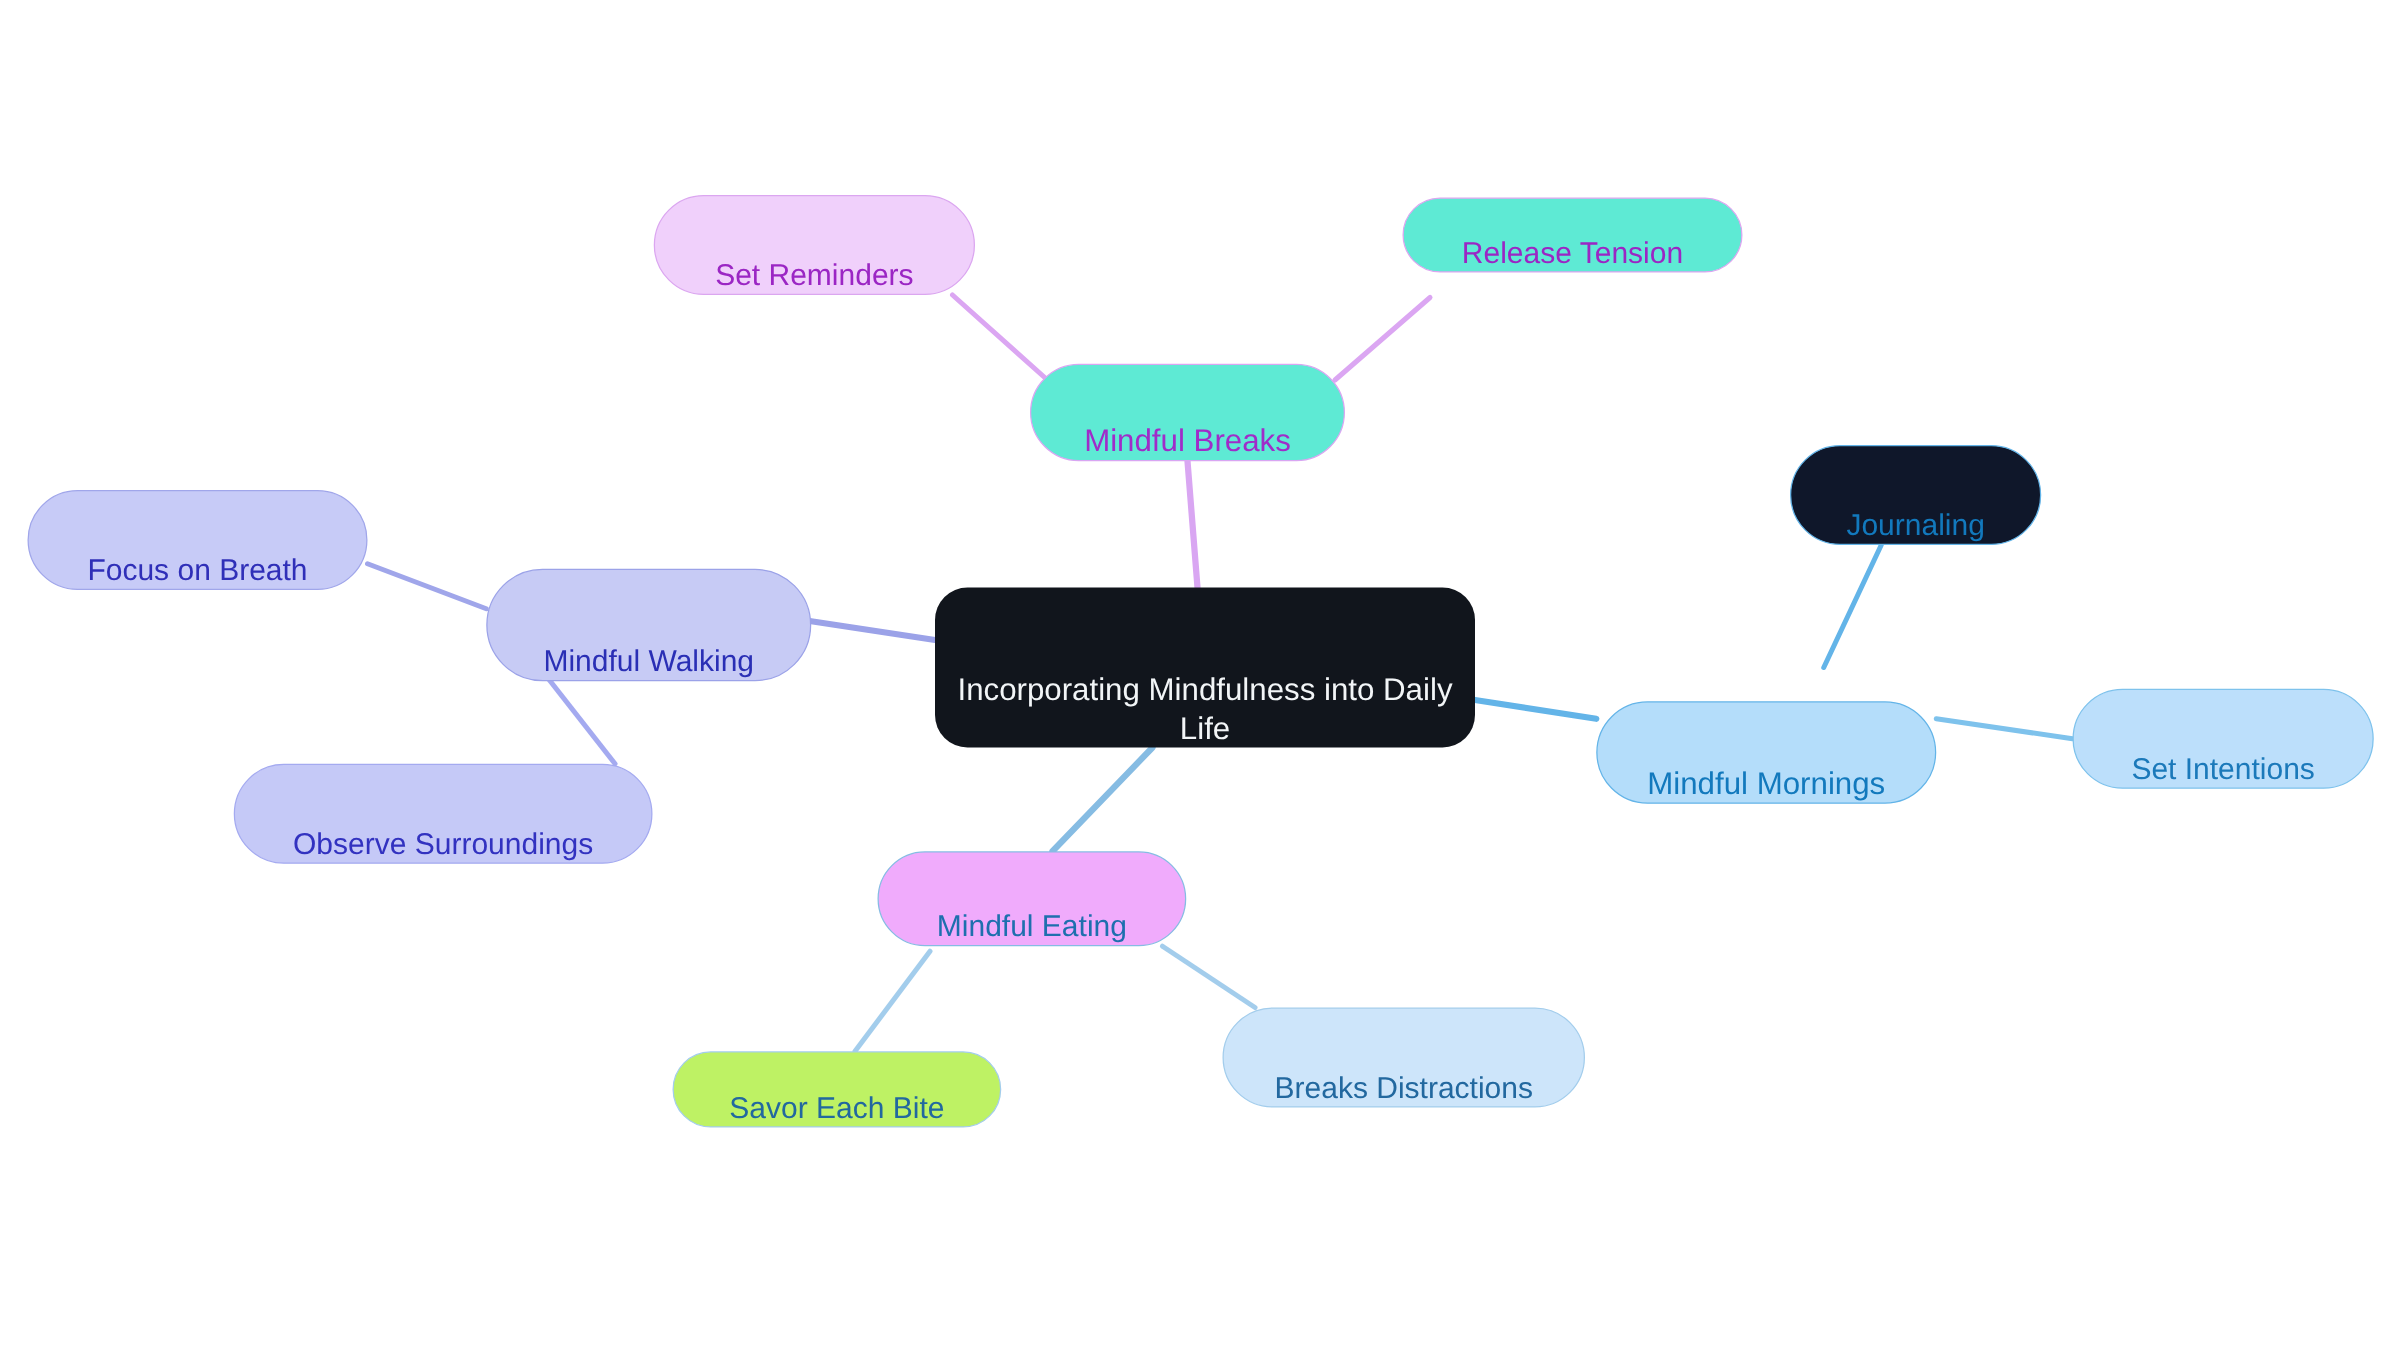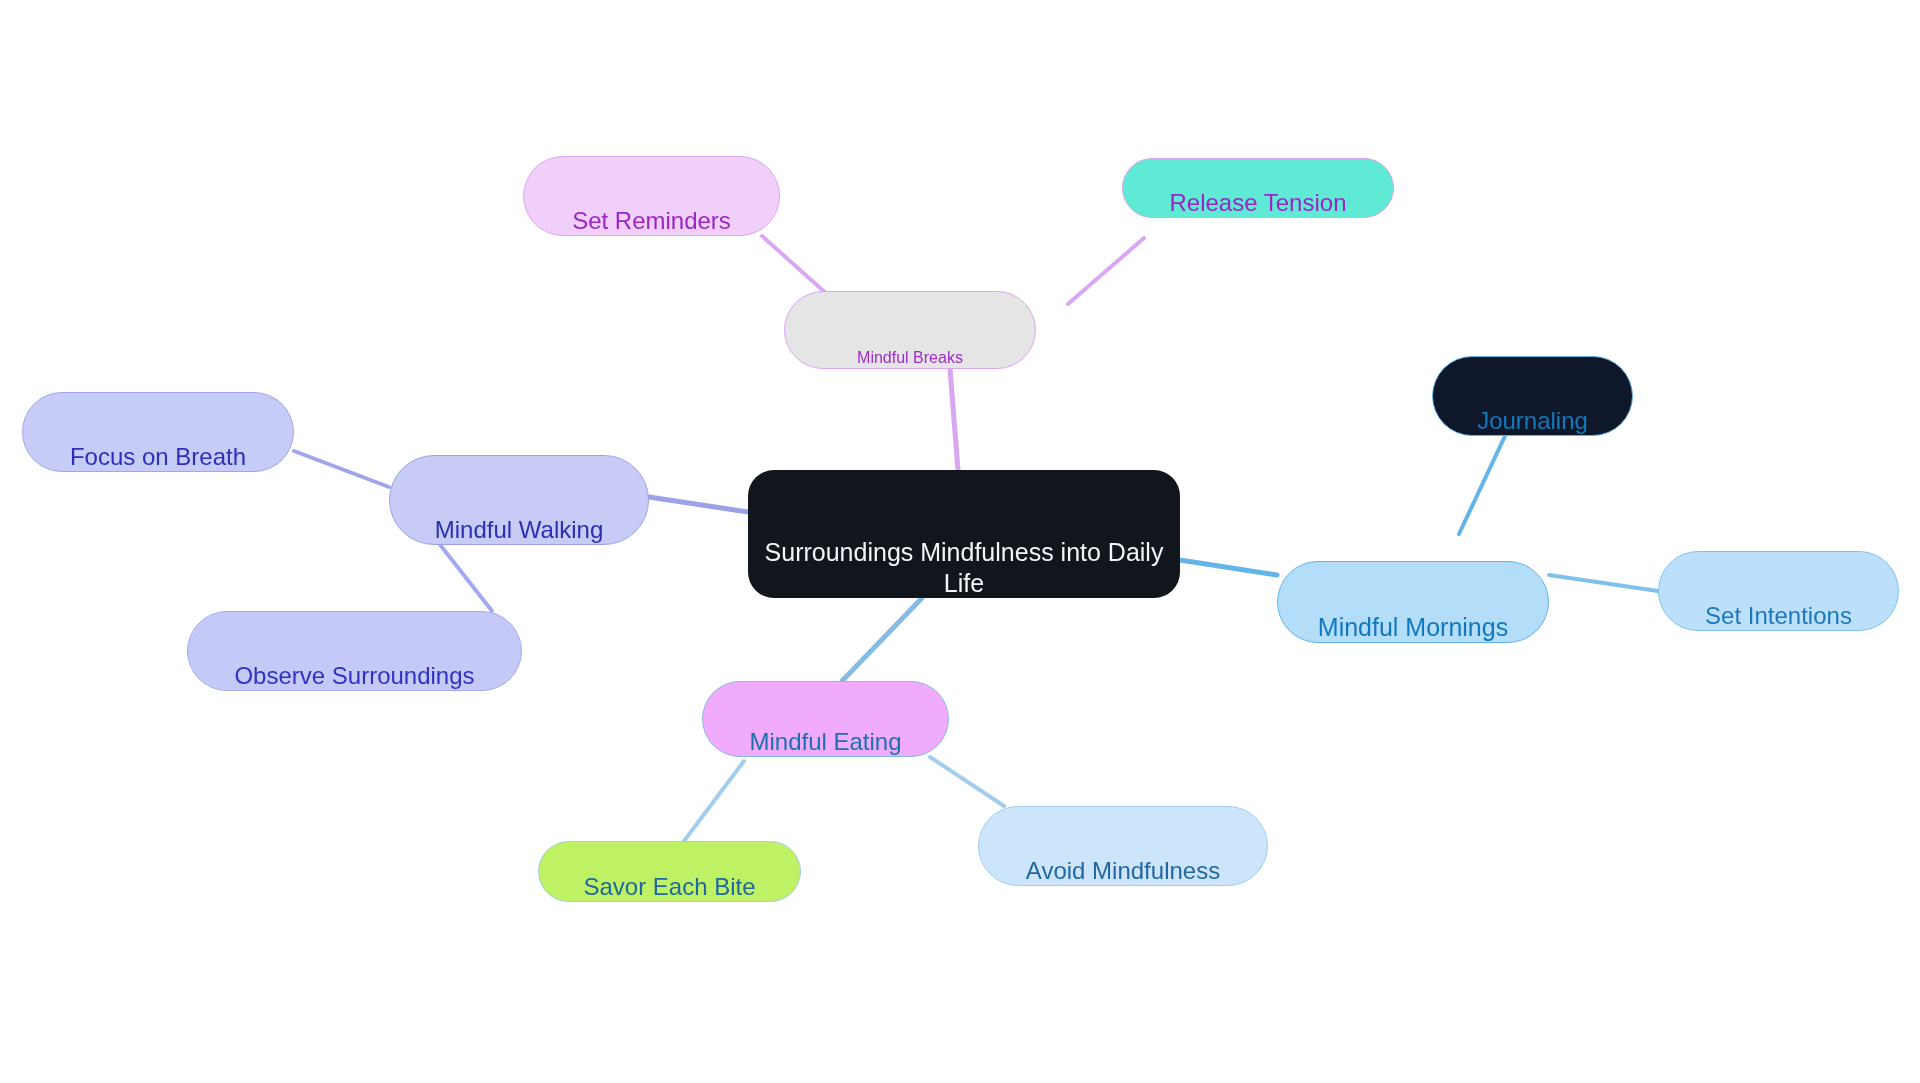--- a/index.html
+++ b/index.html
@@ -62,23 +62,23 @@
       <line x1="434" y1="537" x2="492" y2="611" stroke="#a4aaf0" stroke-width="4" stroke-linecap="round"></line>
       <line x1="1180" y1="560" x2="1277" y2="575" stroke="#63b4e8" stroke-width="5" stroke-linecap="round"></line>
       <line x1="1459" y1="534" x2="1505" y2="436" stroke="#63b4e8" stroke-width="4" stroke-linecap="round"></line>
       <line x1="1549" y1="575" x2="1658" y2="591" stroke="#7ec2ec" stroke-width="4" stroke-linecap="round"></line>
       <line x1="922" y1="598" x2="842" y2="681" stroke="#86bce3" stroke-width="5" stroke-linecap="round"></line>
       <line x1="744" y1="761" x2="684" y2="841" stroke="#a3cdec" stroke-width="4" stroke-linecap="round"></line>
       <line x1="930" y1="757" x2="1004" y2="806" stroke="#a3cdec" stroke-width="4" stroke-linecap="round"></line>
     </svg>
   <div id="nodes">
       <div class="node root" style="left: 748px; top: 470px; width: 432px; height: 128px; background: rgb(17, 21, 28); color: rgb(242, 245, 247); border-color: rgb(17, 21, 28); font-size: 25px;">
-        <span class="node-label">Surroundings Mindfulness into Daily Life</span>
+        <span class="node-label">Incorporating Mindfulness into Daily Life</span>
       </div>
-      <div class="node" style="left: 784px; top: 291px; width: 252px; height: 78px; background: #e5e5e5; color: rgb(160, 44, 201); border-color: rgb(217, 166, 242); font-size: 16px;">
+      <div class="node" style="left: 824px; top: 291px; width: 252px; height: 78px; background: #5eead4; color: rgb(160, 44, 201); border-color: rgb(217, 166, 242); font-size: 25px;">
         <span class="node-label">Mindful Breaks</span>
       </div>
       <div class="node" style="left: 523px; top: 156px; width: 257px; height: 80px; background: rgb(240, 208, 251); color: rgb(155, 38, 196); border-color: rgb(219, 166, 240); font-size: 24px;">
         <span class="node-label">Set Reminders</span>
       </div>
       <div class="node" style="left: 1122px; top: 158px; width: 272px; height: 60px; background: #5eead4; color: rgb(155, 38, 196); border-color: rgb(219, 166, 240); font-size: 24px;">
         <span class="node-label">Release Tension</span>
       </div>
       <div class="node" style="left: 389px; top: 455px; width: 260px; height: 90px; background: rgb(199, 203, 245); color: rgb(42, 47, 181); border-color: rgb(155, 162, 232); font-size: 24px;">
         <span class="node-label">Mindful Walking</span>
@@ -98,16 +98,16 @@
       <div class="node" style="left: 1658px; top: 551px; width: 241px; height: 80px; background: rgb(188, 223, 251); color: rgb(27, 121, 186); border-color: rgb(126, 194, 236); font-size: 24px;">
         <span class="node-label">Set Intentions</span>
       </div>
       <div class="node" style="left: 702px; top: 681px; width: 247px; height: 76px; background: #f0abfc; color: rgb(30, 111, 174); border-color: rgb(134, 188, 227); font-size: 24px;">
         <span class="node-label">Mindful Eating</span>
       </div>
       <div class="node" style="left: 538px; top: 841px; width: 263px; height: 61px; background: #bef264; color: rgb(34, 104, 159); border-color: rgb(163, 205, 236); font-size: 24px;">
         <span class="node-label">Savor Each Bite</span>
       </div>
       <div class="node" style="left: 978px; top: 806px; width: 290px; height: 80px; background: rgb(205, 229, 250); color: rgb(34, 104, 159); border-color: rgb(163, 205, 236); font-size: 24px;">
-        <span class="node-label">Avoid Mindfulness</span>
+        <span class="node-label">Breaks Distractions</span>
       </div>
     </div>
 </div>
 
 </body></html>

